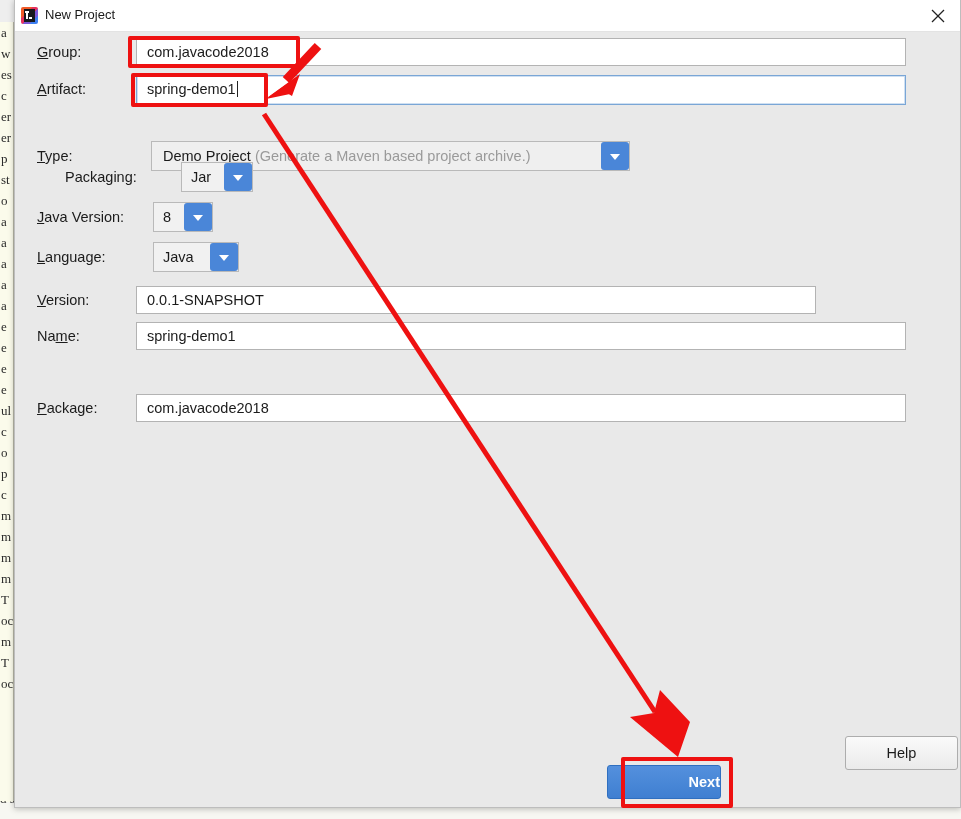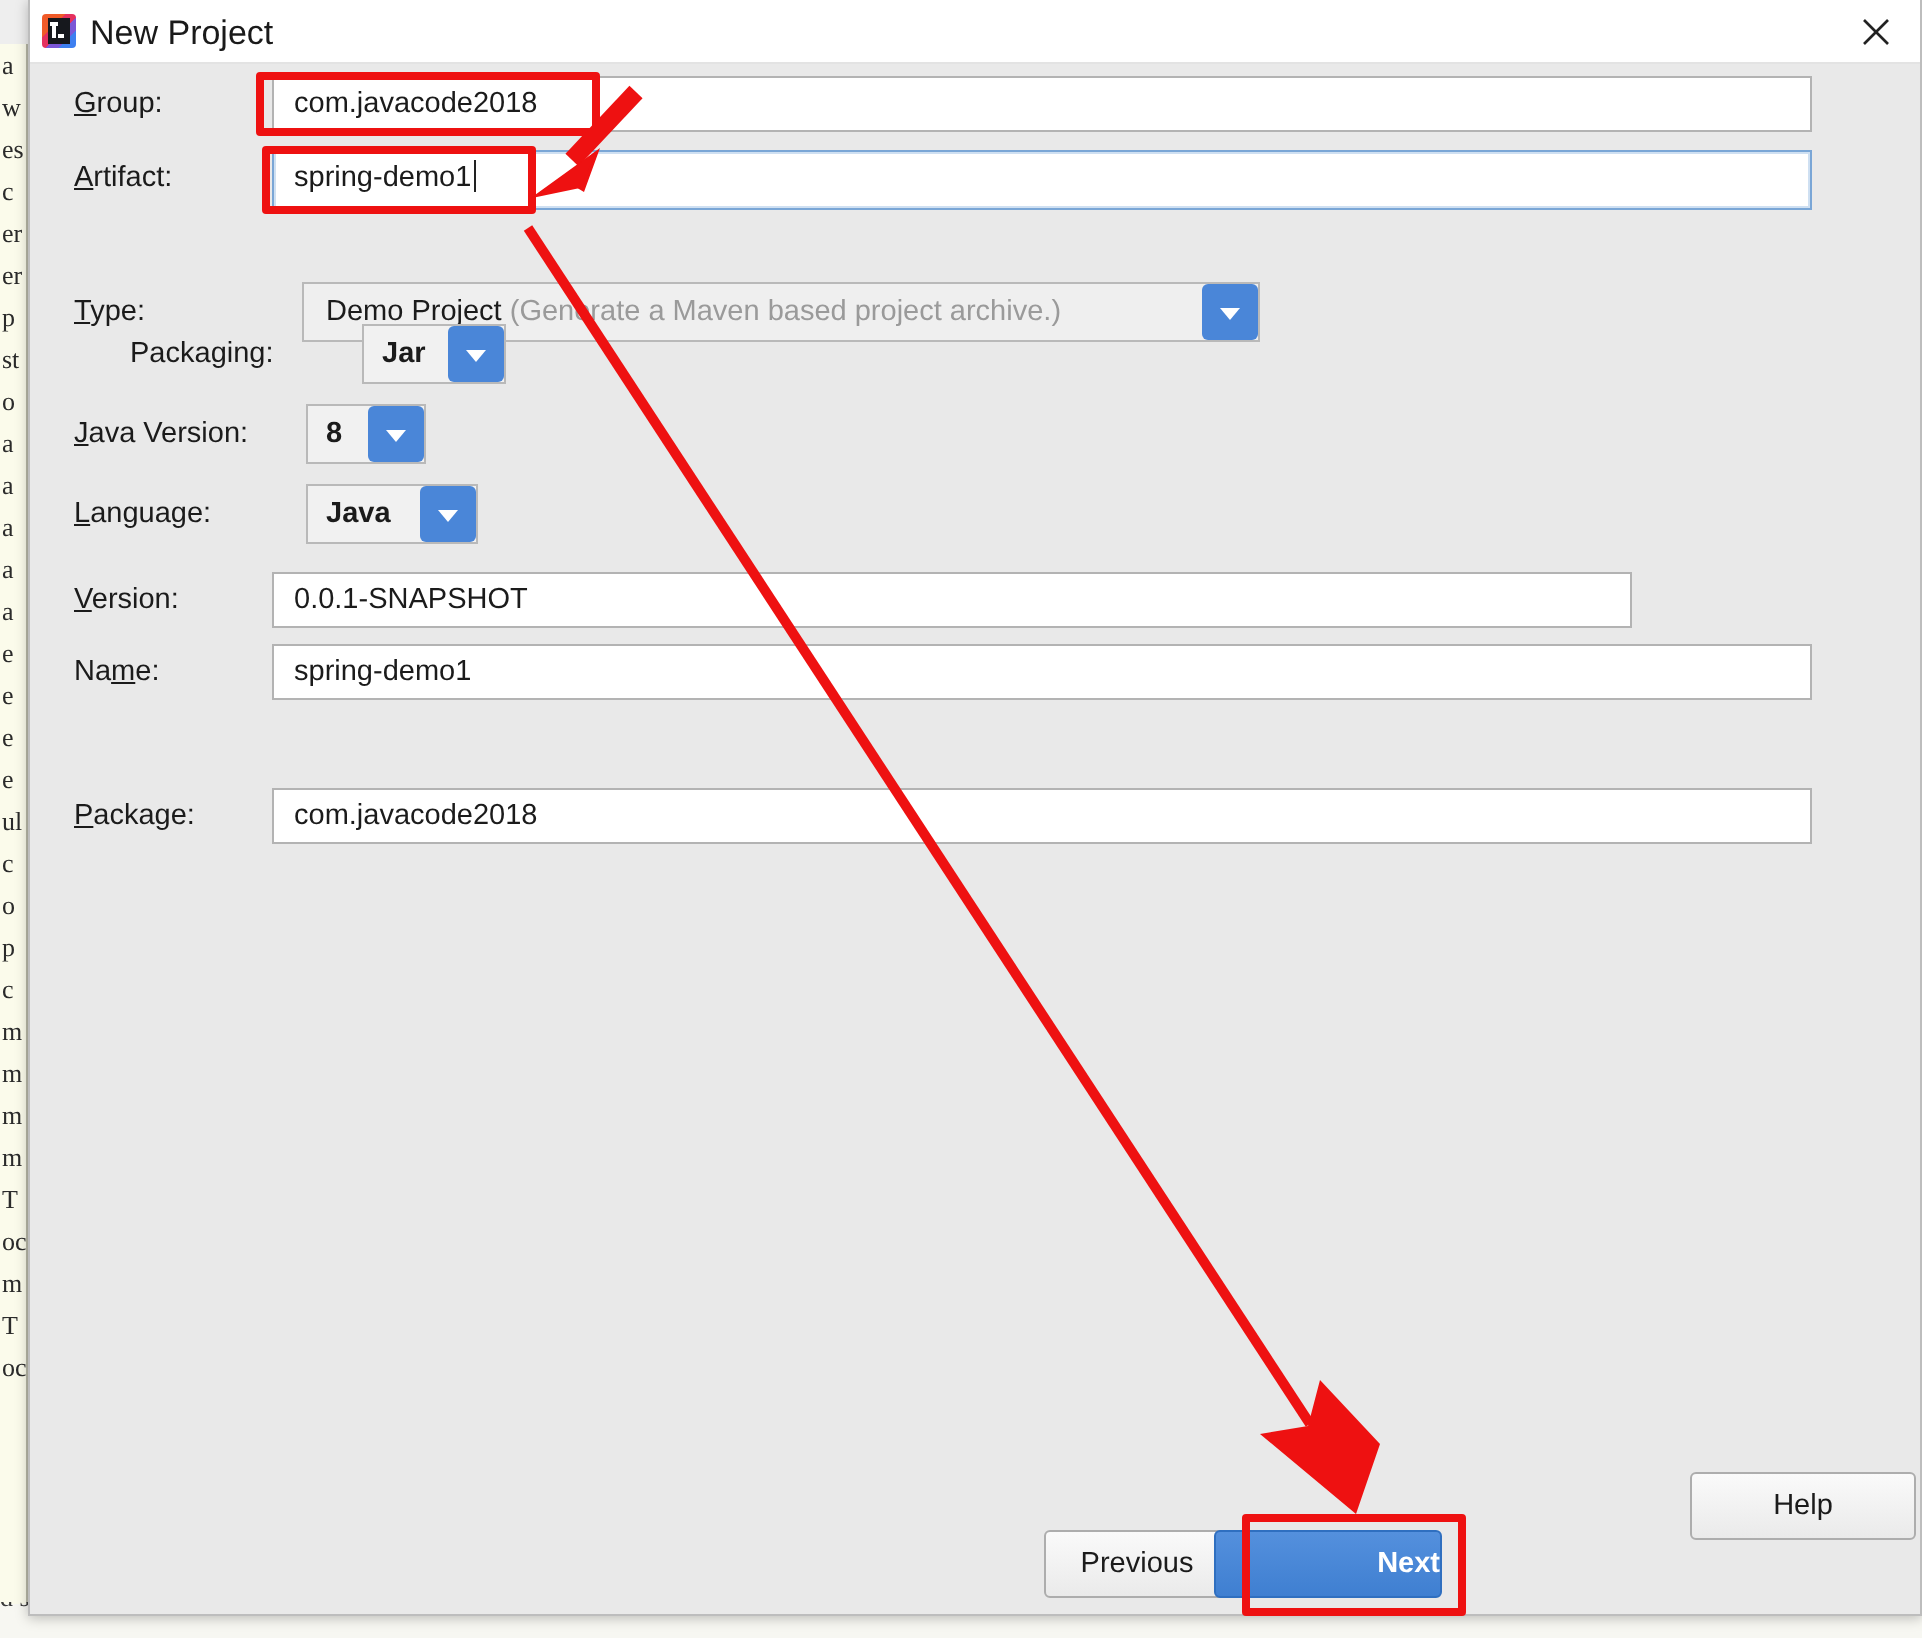--- a/index.html
+++ b/index.html
@@ -104,21 +104,21 @@
     position: absolute; left: 5px; top: 4px; width: 2px; height: 8px; background: #fff;
   }
   #app-icon .ij-bar2 {
     position: absolute; left: 4px; top: 4px; width: 4px; height: 1.5px; background: #fff;
   }
   #app-icon .ij-bar3 {
     position: absolute; left: 8px; top: 10px; width: 3px; height: 1.5px; background: #fff;
   }
   #title-text {
     position: absolute; left: 30px; top: 7px;
-    font-size: 17px; color: #1a1a1a;
+    font-size: 13px; color: #1a1a1a;
     font-family: "Liberation Sans", sans-serif;
   }
   #close-btn {
     position: absolute; right: 0; top: 0; width: 44px; height: 31px;
     cursor: pointer;
   }
   #close-btn svg { position: absolute; left: 15px; top: 9px; }
 
   
   .frow { position: absolute; left: 0; width: 100%; height: 28px; }
@@ -184,21 +184,21 @@
     cursor: pointer;
   }
   .combo-arrow::after {
     content: "";
     position: absolute; left: 9px; top: 12px;
     border-left: 5px solid transparent;
     border-right: 5px solid transparent;
     border-top: 6px solid #ffffff;
   }
   .fcombo.small { background: #f1f1f1; }
-  .fcombo.small .combo-text { padding-left: 9px; font-weight: bold; }
+  .fcombo.small .combo-text { padding-left: 9px; }
 
   
   .btn {
     position: absolute;
     height: 34px;
     box-sizing: border-box;
     border: 1px solid #adadad;
     border-radius: 3px;
     background: linear-gradient(#fafafa, #eaeaea);
     font-size: 14.5px;
@@ -343,23 +343,20 @@
   </div>
 
 
   <div class="frow" style="top:394px;">
     <div class="flabel"><u>P</u>ackage:</div>
     <div class="ftext" style="left:121px; width:770px;">
       <span>com.javacode2018</span>
     </div>
   </div>
 
-  <div class="btn" style="left:507px; top:765px; width:93px;">
-    <span>Previous</span>
-  </div>
   <div class="btn primary" style="left:592px; top:765px; width:114px;text-align:right;">
     <span>Next</span>
   </div>
   <div class="btn" style="left:830px; top:736px; width:113px;">
     <span>Help</span>
   </div>
 
 </div>
 
 <div id="annotations">

